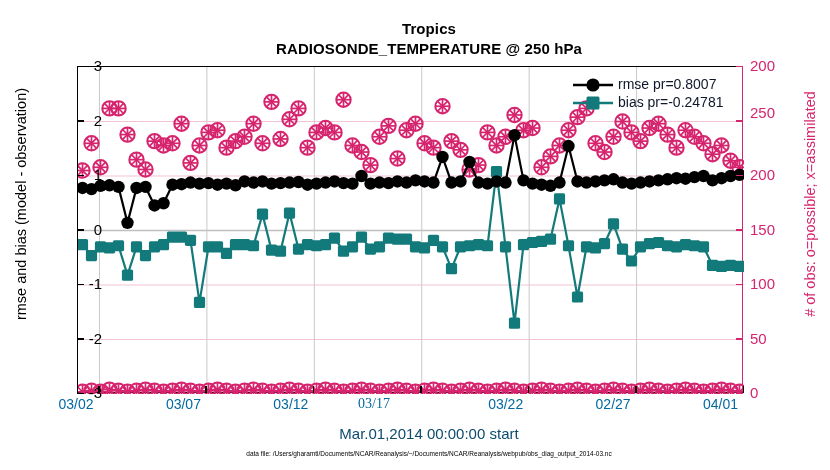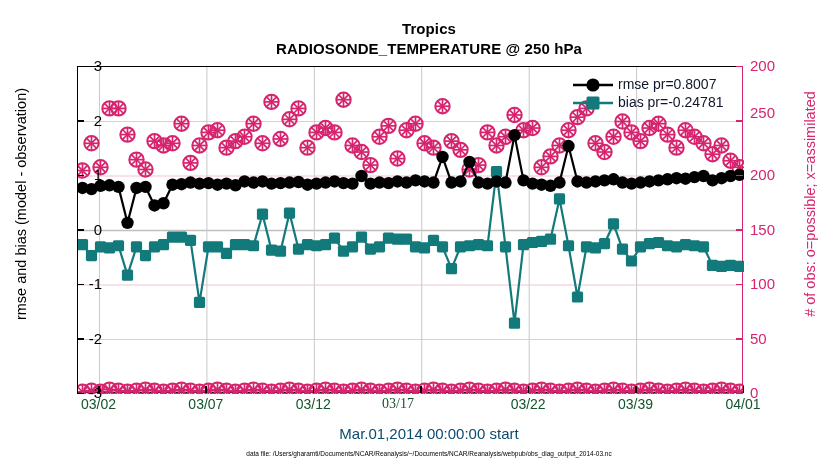--- a/index.html
+++ b/index.html
@@ -30,22 +30,22 @@
 
   .ytick-l{
     position:absolute;right:742px;text-align:right;width:60px;
     font-size:15px;color:#000;transform:translateY(-9px);
   }
   .ytick-r{
     position:absolute;left:750px;text-align:left;width:60px;
     font-size:15px;color:#d6246e;transform:translateY(-9px);
   }
   .xtick{
-    position:absolute;top:396px;width:80px;text-align:center;
-    font-size:14px;color:#14532d;
+    position:absolute;top:396px;width:80px;
+    font-size:14px;color:#0369a1;
   }
   .tickmark{position:absolute;background:#000;}
   .tickmark-r{position:absolute;background:#d6246e;}
 
   #ylabel-left{
     position:absolute;left:-214px;top:196px;width:470px;
     transform:rotate(-90deg);text-align:center;
     font-size:14.5px;color:#000;
   }
   #ylabel-right{
@@ -1340,17 +1340,17 @@
     <div class="xtick" style="left: 58.4839px;">03/02</div>
     <div class="tickmark" style="left: 97.9839px; top: 386px; width: 1.6px; height: 7px;"></div>
     <div class="xtick" style="left: 165.903px;">03/07</div>
     <div class="tickmark" style="left: 205.403px; top: 386px; width: 1.6px; height: 7px;"></div>
     <div class="xtick" style="left: 273.323px;">03/12</div>
     <div class="tickmark" style="left: 312.823px; top: 386px; width: 1.6px; height: 7px;"></div>
     <div class="xtick" style="left: 358px; font-family: Liberation Serif, serif;">03/17</div>
     <div class="tickmark" style="left: 420.242px; top: 386px; width: 1.6px; height: 7px;"></div>
     <div class="xtick" style="left: 488.161px;">03/22</div>
     <div class="tickmark" style="left: 527.661px; top: 386px; width: 1.6px; height: 7px;"></div>
-    <div class="xtick" style="left: 595.581px;">03/39</div>
+    <div class="xtick" style="left: 595.581px;">02/27</div>
     <div class="tickmark" style="left: 635.081px; top: 386px; width: 1.6px; height: 7px;"></div>
     <div class="xtick" style="left: 703px;">04/01</div>
     <div class="tickmark" style="left: 742.5px; top: 386px; width: 1.6px; height: 7px;"></div>
   </div>
 
 </body></html>

